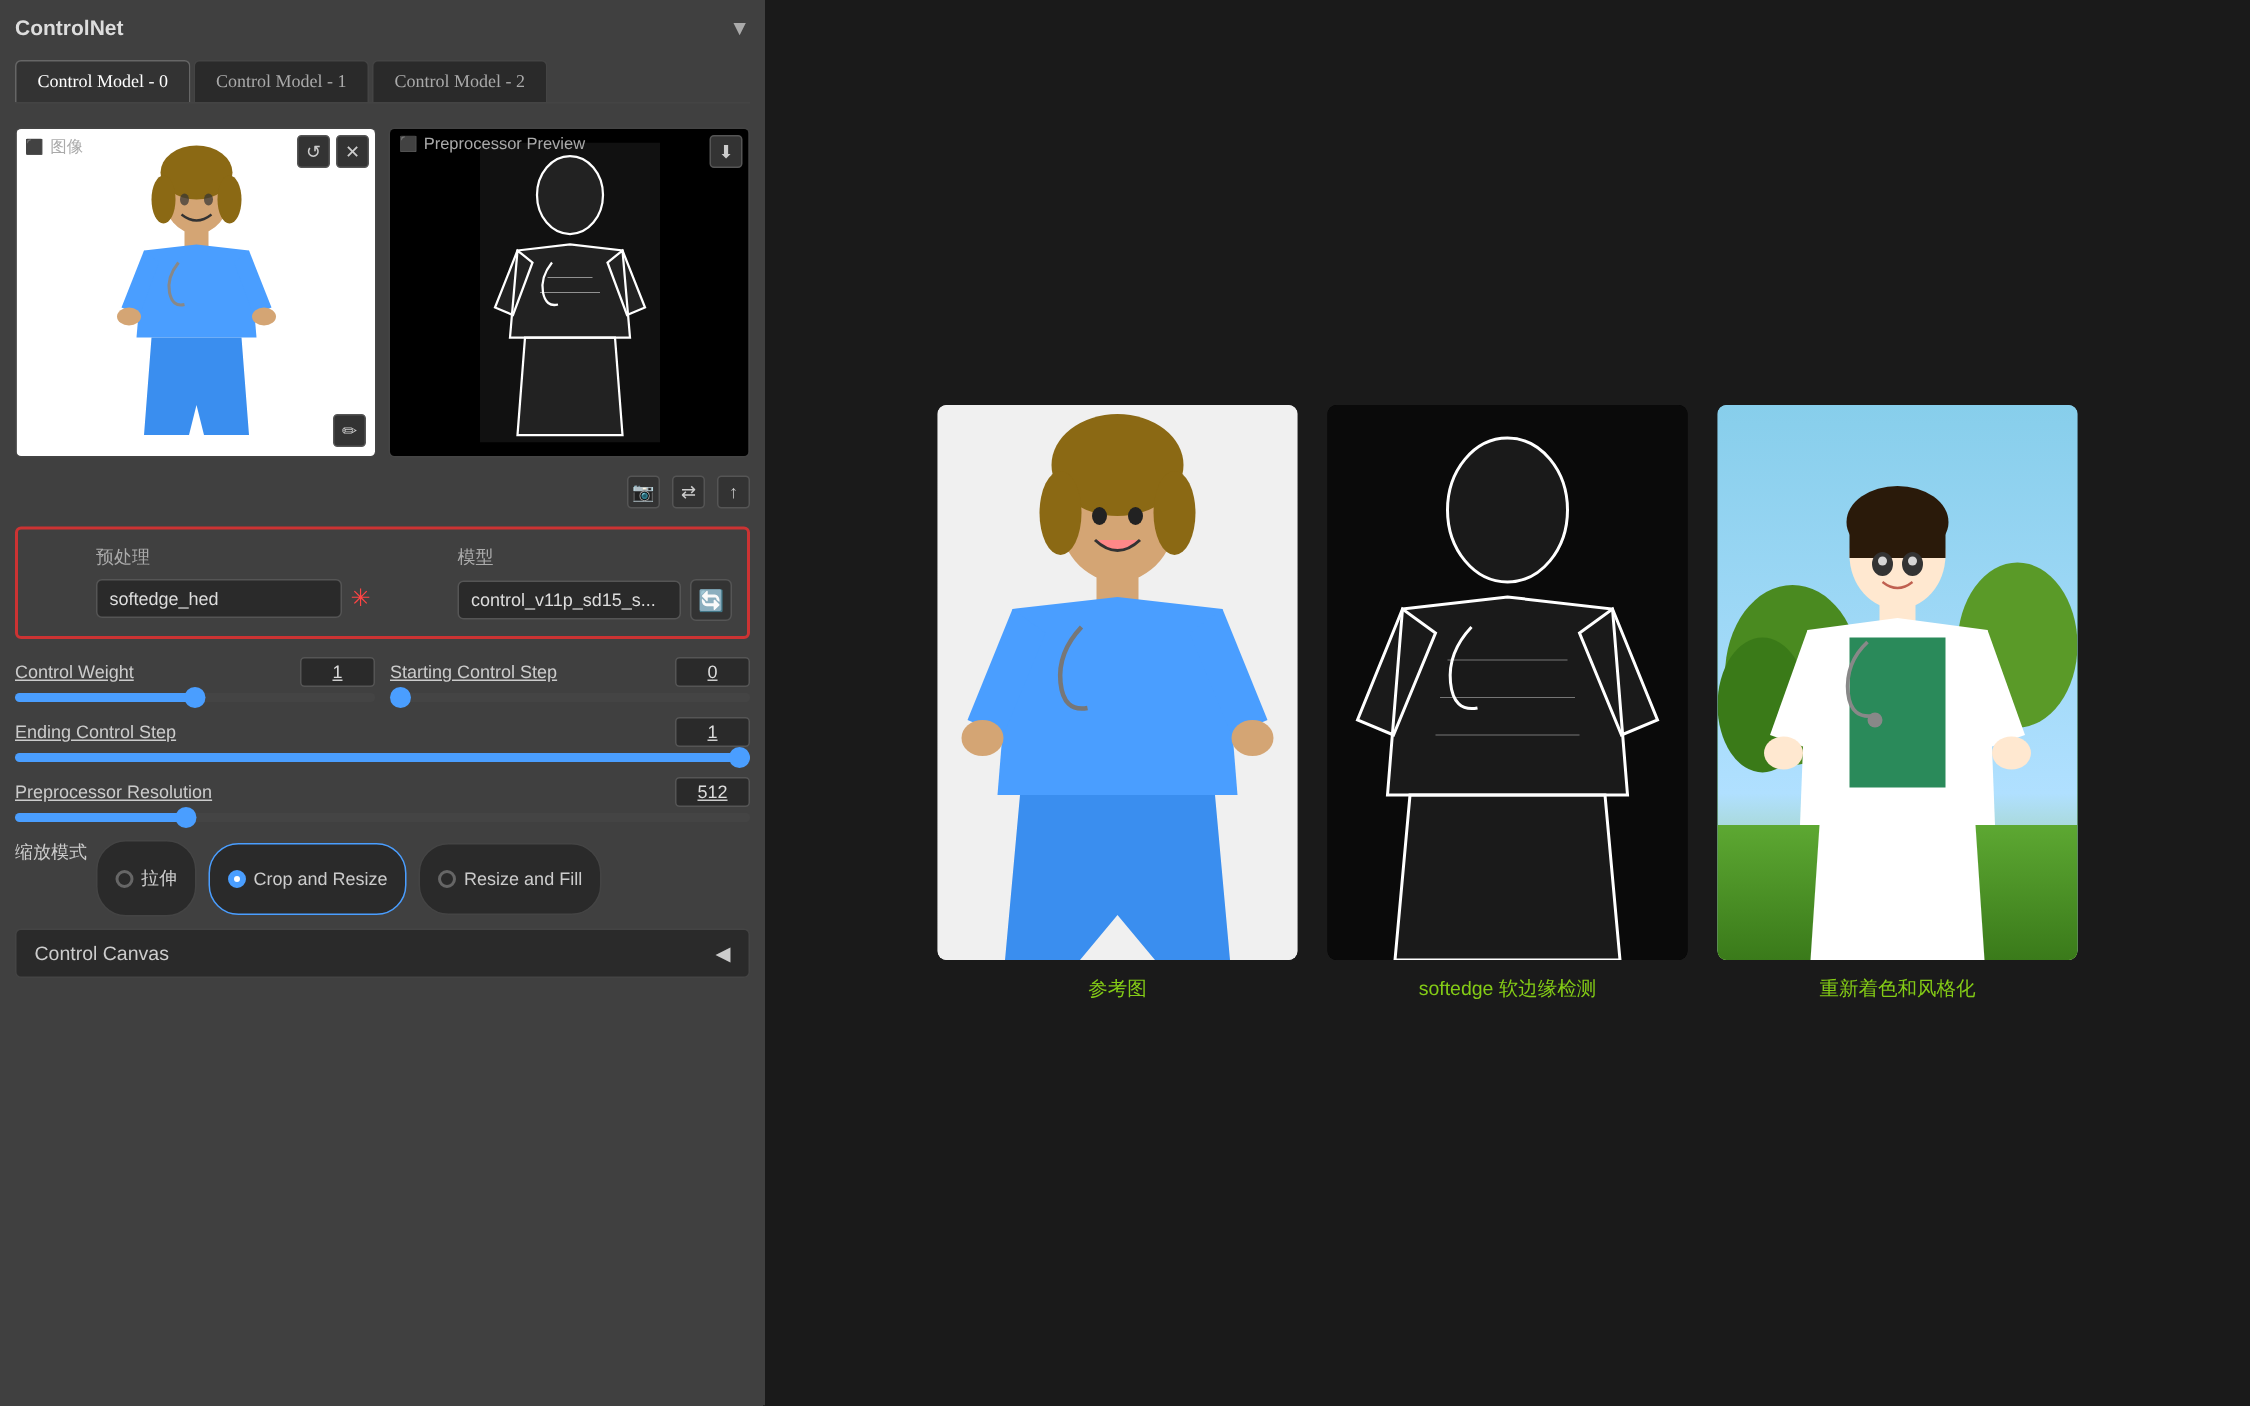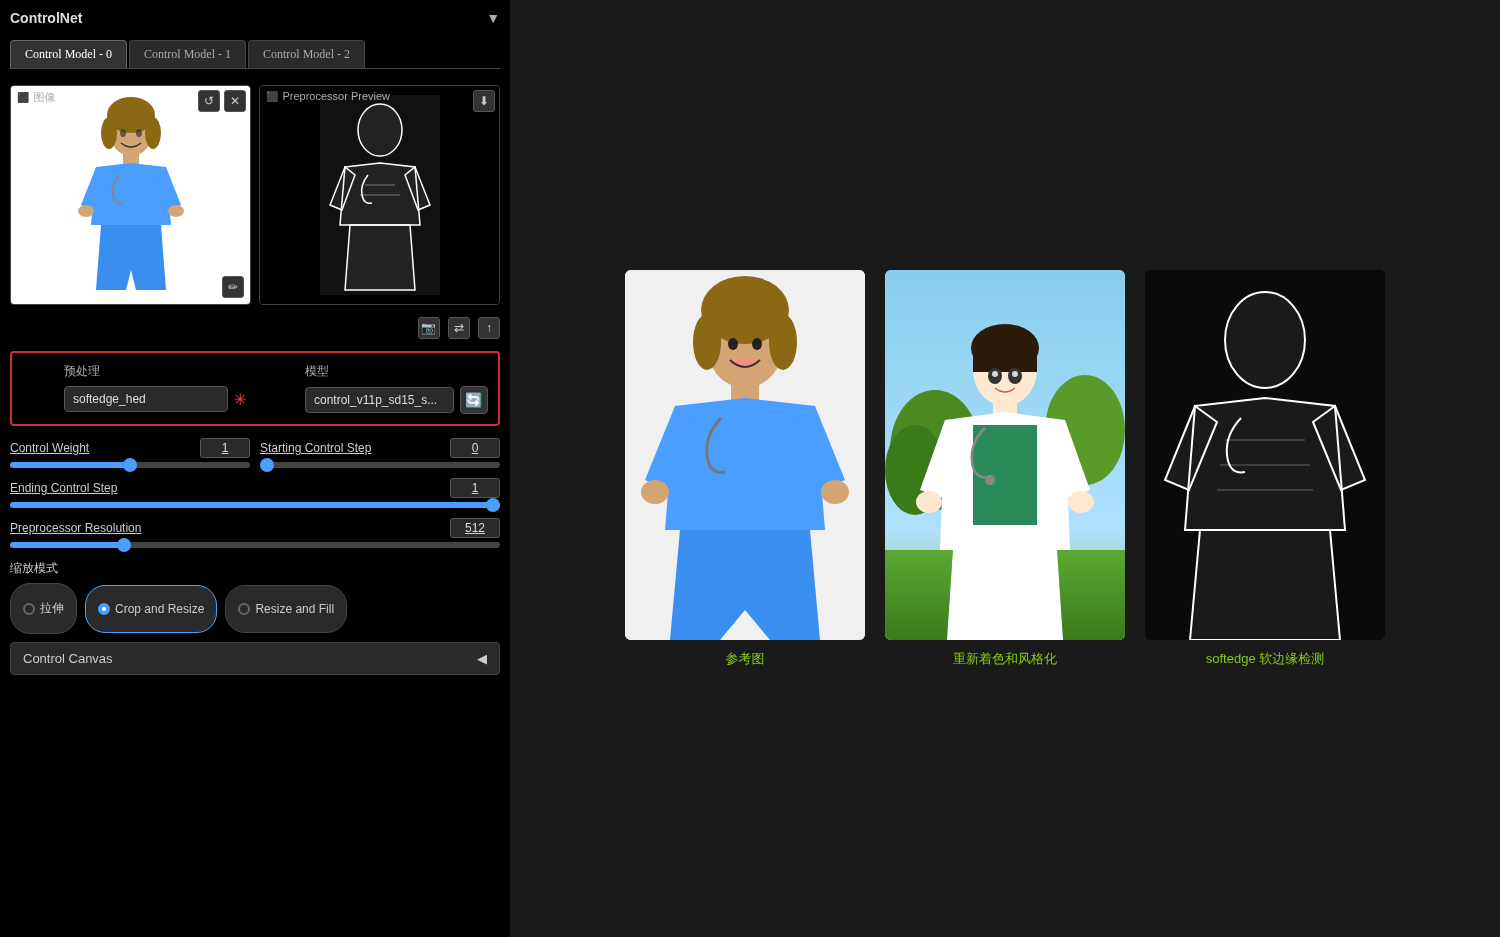--- a/index.html
+++ b/index.html
@@ -11,21 +11,21 @@
       width: 1500px;
       height: 937px;
       overflow: hidden;
       display: flex;
     }
 
     
     .left-panel {
       width: 510px;
       min-width: 510px;
-      background: #000000;
+      background: #404040;
       padding: 10px;
       display: flex;
       flex-direction: column;
       gap: 8px;
       overflow-y: auto;
     }
 
     .panel-header {
       display: flex;
       justify-content: space-between;
@@ -253,22 +253,23 @@
     }
     .two-col-sliders {
       display: grid;
       grid-template-columns: 1fr 1fr;
       gap: 10px;
     }
 
     
     .scale-mode-section {
       display: flex;
-      flex-direction: column;
+      flex-direction: row;
       gap: 6px;
+      text-align: right;
     }
     .scale-mode-label {
       color: #ccc;
       font-size: 12px;
     }
     .radio-group {
       display: flex;
       gap: 8px;
       align-items: center;
     }
@@ -617,20 +618,47 @@
 
           <ellipse cx="30" cy="222" rx="14" ry="12" fill="#d4a574"></ellipse>
           <ellipse cx="210" cy="222" rx="14" ry="12" fill="#d4a574"></ellipse>
 
           <path d="M 96 148 Q 80 165 82 185 Q 84 205 100 202" stroke="#777" stroke-width="3" fill="none"></path>
 
           <path d="M 55 260 L 185 260 L 195 370 L 145 370 L 120 340 L 95 370 L 45 370 Z" fill="#3a8eef"></path>
         </svg>
       </div>
       <span class="result-caption">参考图</span>
+    </div>
+
+    <div class="result-item">
+      <div class="result-image result-photo-2">
+        <svg viewBox="0 0 240 370" width="240" height="370">
+          <rect width="240" height="370" fill="#0a0a0a"></rect>
+
+          <ellipse cx="120" cy="70" rx="40" ry="48" fill="#1a1a1a"></ellipse>
+          <path d="M 50 136 L 120 128 L 190 136 L 200 260 L 40 260 Z" fill="#1a1a1a"></path>
+          <path d="M 50 136 L 20 210 L 44 220 L 72 152 Z" fill="#1a1a1a"></path>
+          <path d="M 190 136 L 220 210 L 196 220 L 168 152 Z" fill="#1a1a1a"></path>
+          <path d="M 55 260 L 185 260 L 195 370 L 45 370 Z" fill="#1a1a1a"></path>
+
+          <ellipse cx="120" cy="70" rx="40" ry="48" fill="none" stroke="white" stroke-width="2"></ellipse>
+          <path d="M 50 136 L 120 128 L 190 136 L 200 260 L 40 260 Z" fill="none" stroke="white" stroke-width="2"></path>
+          <path d="M 50 136 L 20 210 L 44 220 L 72 152 Z" fill="none" stroke="white" stroke-width="2"></path>
+          <path d="M 190 136 L 220 210 L 196 220 L 168 152 Z" fill="none" stroke="white" stroke-width="2"></path>
+          <path d="M 55 260 L 185 260 L 195 370 L 45 370 Z" fill="none" stroke="white" stroke-width="2"></path>
+
+          <path d="M 96 148 Q 80 165 82 185 Q 84 205 100 202" stroke="white" stroke-width="2" fill="none"></path>
+
+          <line x1="80" y1="170" x2="160" y2="170" stroke="white" stroke-width="0.8" opacity="0.4"></line>
+          <line x1="75" y1="195" x2="165" y2="195" stroke="white" stroke-width="0.8" opacity="0.4"></line>
+          <line x1="72" y1="220" x2="168" y2="220" stroke="white" stroke-width="0.8" opacity="0.4"></line>
+        </svg>
+      </div>
+      <span class="result-caption">softedge 软边缘检测</span>
     </div>
 
     <div class="result-item">
       <div class="result-image result-photo-3">
         <svg viewBox="0 0 240 370" width="240" height="370">
 
           <defs>
             <linearGradient id="sky" x1="0" y1="0" x2="0" y2="1">
               <stop offset="0%" stop-color="#87ceeb"></stop>
               <stop offset="70%" stop-color="#b0e0ff"></stop>
@@ -675,41 +703,14 @@
 
           <path d="M 100 158 Q 85 172 87 192 Q 89 210 105 207" stroke="#888" stroke-width="2.5" fill="none"></path>
           <circle cx="105" cy="210" r="5" fill="#888"></circle>
 
           <path d="M 68 280 L 172 280 L 178 370 L 62 370 Z" fill="white"></path>
         </svg>
       </div>
       <span class="result-caption">重新着色和风格化</span>
     </div>
 
-    <div class="result-item">
-      <div class="result-image result-photo-2">
-        <svg viewBox="0 0 240 370" width="240" height="370">
-          <rect width="240" height="370" fill="#0a0a0a"></rect>
-
-          <ellipse cx="120" cy="70" rx="40" ry="48" fill="#1a1a1a"></ellipse>
-          <path d="M 50 136 L 120 128 L 190 136 L 200 260 L 40 260 Z" fill="#1a1a1a"></path>
-          <path d="M 50 136 L 20 210 L 44 220 L 72 152 Z" fill="#1a1a1a"></path>
-          <path d="M 190 136 L 220 210 L 196 220 L 168 152 Z" fill="#1a1a1a"></path>
-          <path d="M 55 260 L 185 260 L 195 370 L 45 370 Z" fill="#1a1a1a"></path>
-
-          <ellipse cx="120" cy="70" rx="40" ry="48" fill="none" stroke="white" stroke-width="2"></ellipse>
-          <path d="M 50 136 L 120 128 L 190 136 L 200 260 L 40 260 Z" fill="none" stroke="white" stroke-width="2"></path>
-          <path d="M 50 136 L 20 210 L 44 220 L 72 152 Z" fill="none" stroke="white" stroke-width="2"></path>
-          <path d="M 190 136 L 220 210 L 196 220 L 168 152 Z" fill="none" stroke="white" stroke-width="2"></path>
-          <path d="M 55 260 L 185 260 L 195 370 L 45 370 Z" fill="none" stroke="white" stroke-width="2"></path>
-
-          <path d="M 96 148 Q 80 165 82 185 Q 84 205 100 202" stroke="white" stroke-width="2" fill="none"></path>
-
-          <line x1="80" y1="170" x2="160" y2="170" stroke="white" stroke-width="0.8" opacity="0.4"></line>
-          <line x1="75" y1="195" x2="165" y2="195" stroke="white" stroke-width="0.8" opacity="0.4"></line>
-          <line x1="72" y1="220" x2="168" y2="220" stroke="white" stroke-width="0.8" opacity="0.4"></line>
-        </svg>
-      </div>
-      <span class="result-caption">softedge 软边缘检测</span>
-    </div>
-
   </div>
 </div>
 
 </body></html>

